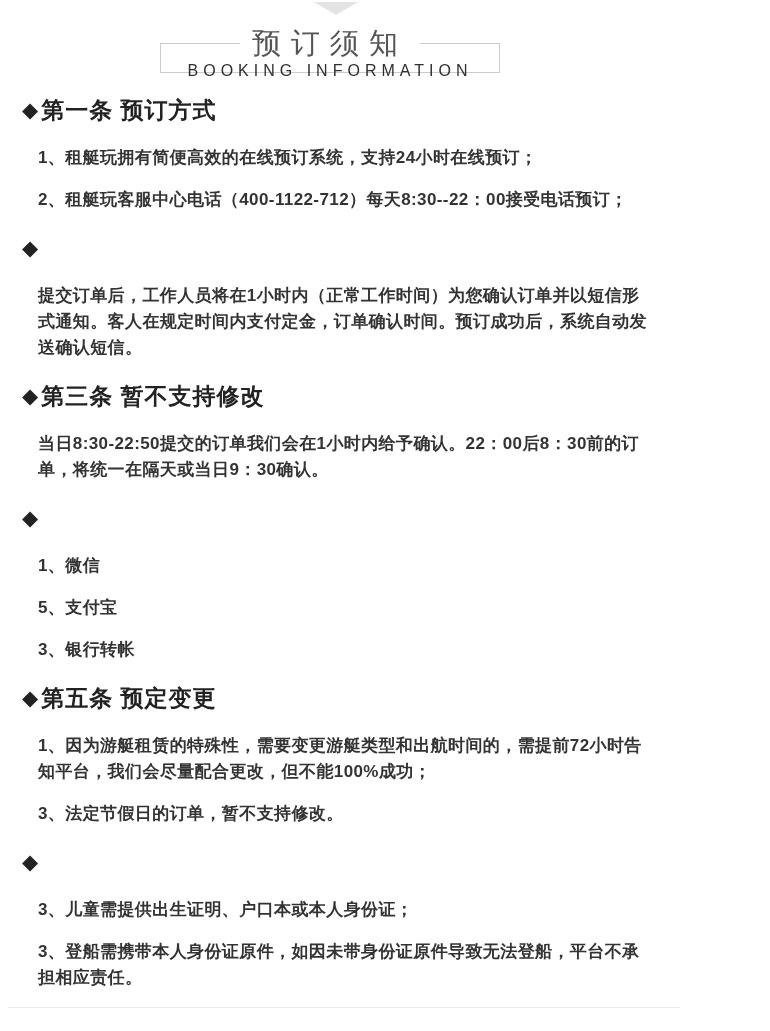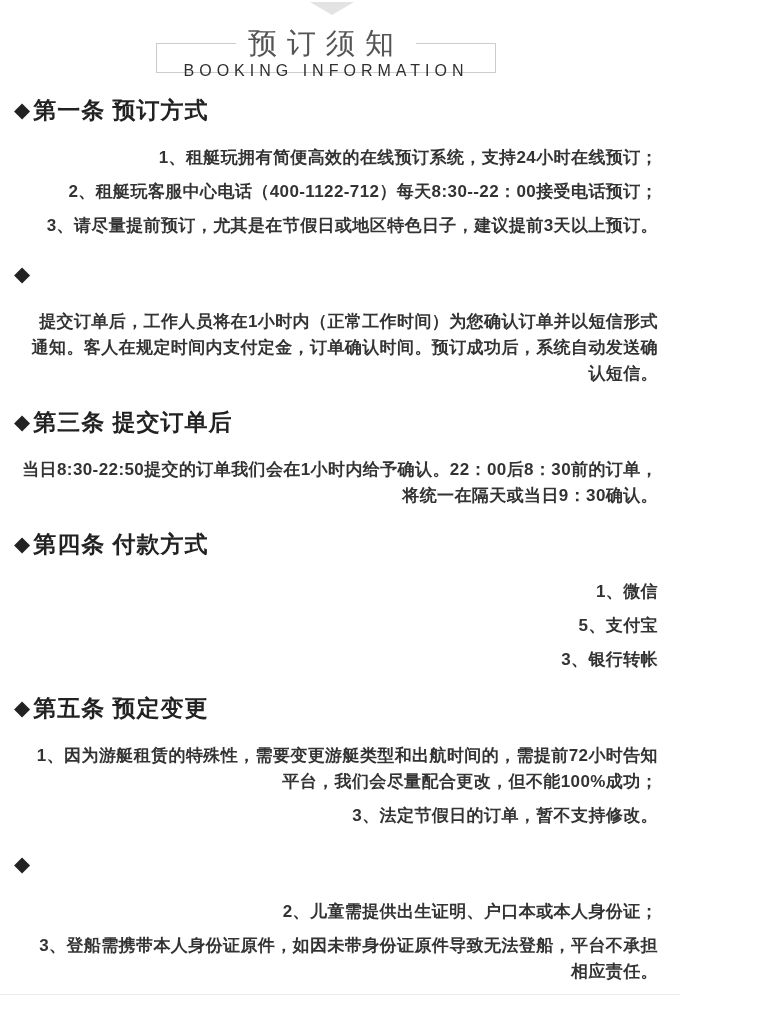--- a/index.html
+++ b/index.html
@@ -18,20 +18,21 @@
     background: var(--bg);
     font-family: "Liberation Sans", "DejaVu Sans", sans-serif;
     width: 770px;
   }
   .page {
     width: 680px;
     min-height: 1031px;
     background: var(--bg);
     padding-top: 2px;
     overflow: hidden;
+    padding-left: 8px;
   }
 
   
   .top-arrow {
     width: 0; height: 0;
     margin: 0 auto 28px;
     position: relative;
     left: -8px;
     border-left: 22px solid transparent;
     border-right: 22px solid transparent;
@@ -86,27 +87,26 @@
     color: var(--heading);
     letter-spacing: 1px;
   }
   .rule-section:first-child h2 { margin-top: 24px; }
   .diamond {
     font-size: 21px;
     margin-right: 2px;
   }
   .section-body { margin-top: 22px; }
   .section-body p {
-    margin: 8px;
+    margin: 16px;
     font-size: 17px;
     line-height: 26px;
     font-weight: bold;
     color: var(--body);
     letter-spacing: 0.4px;
-    text-align: right;
   }
 
   .bottom-line {
     margin-top: 9px;
     width: 770px;
     height: 1px;
     background: var(--divider);
   }
 </style>
 </head>
@@ -124,44 +124,42 @@
 
   <main id="sections">
       <section class="rule-section">
         <h2>
           <span class="diamond">◆</span>
           <span>第一条 预订方式</span>
         </h2>
         <div class="section-body">
           <p>1、租艇玩拥有简便高效的在线预订系统，支持24小时在线预订；</p>
           <p>2、租艇玩客服中心电话（400-1122-712）每天8:30--22：00接受电话预订；</p>
-          <p>3、请尽量提前预订，尤其是在节假日或地区特色日子，建议提前3天以上预订。</p>
         </div>
       </section>
       <section class="rule-section">
         <h2>
           <span class="diamond">◆</span>
         </h2>
         <div class="section-body">
           <p>提交订单后，工作人员将在1小时内（正常工作时间）为您确认订单并以短信形式通知。客人在规定时间内支付定金，订单确认时间。预订成功后，系统自动发送确认短信。</p>
         </div>
       </section>
       <section class="rule-section">
         <h2>
           <span class="diamond">◆</span>
-          <span>第三条 提交订单后</span>
+          <span>第三条 暂不支持修改</span>
         </h2>
         <div class="section-body">
           <p>当日8:30-22:50提交的订单我们会在1小时内给予确认。22：00后8：30前的订单，将统一在隔天或当日9：30确认。</p>
         </div>
       </section>
       <section class="rule-section">
         <h2>
           <span class="diamond">◆</span>
-          <span>第四条 付款方式</span>
         </h2>
         <div class="section-body">
           <p>1、微信</p>
           <p>5、支付宝</p>
           <p>3、银行转帐</p>
         </div>
       </section>
       <section class="rule-section">
         <h2>
           <span class="diamond">◆</span>
@@ -170,20 +168,20 @@
         <div class="section-body">
           <p>1、因为游艇租赁的特殊性，需要变更游艇类型和出航时间的，需提前72小时告知平台，我们会尽量配合更改，但不能100%成功；</p>
           <p>3、法定节假日的订单，暂不支持修改。</p>
         </div>
       </section>
       <section class="rule-section">
         <h2>
           <span class="diamond">◆</span>
         </h2>
         <div class="section-body">
-          <p>2、儿童需提供出生证明、户口本或本人身份证；</p>
+          <p>3、儿童需提供出生证明、户口本或本人身份证；</p>
           <p>3、登船需携带本人身份证原件，如因未带身份证原件导致无法登船，平台不承担相应责任。</p>
         </div>
       </section>
     </main>
 
   <div class="bottom-line"></div>
 </div>
 
 </body></html>

